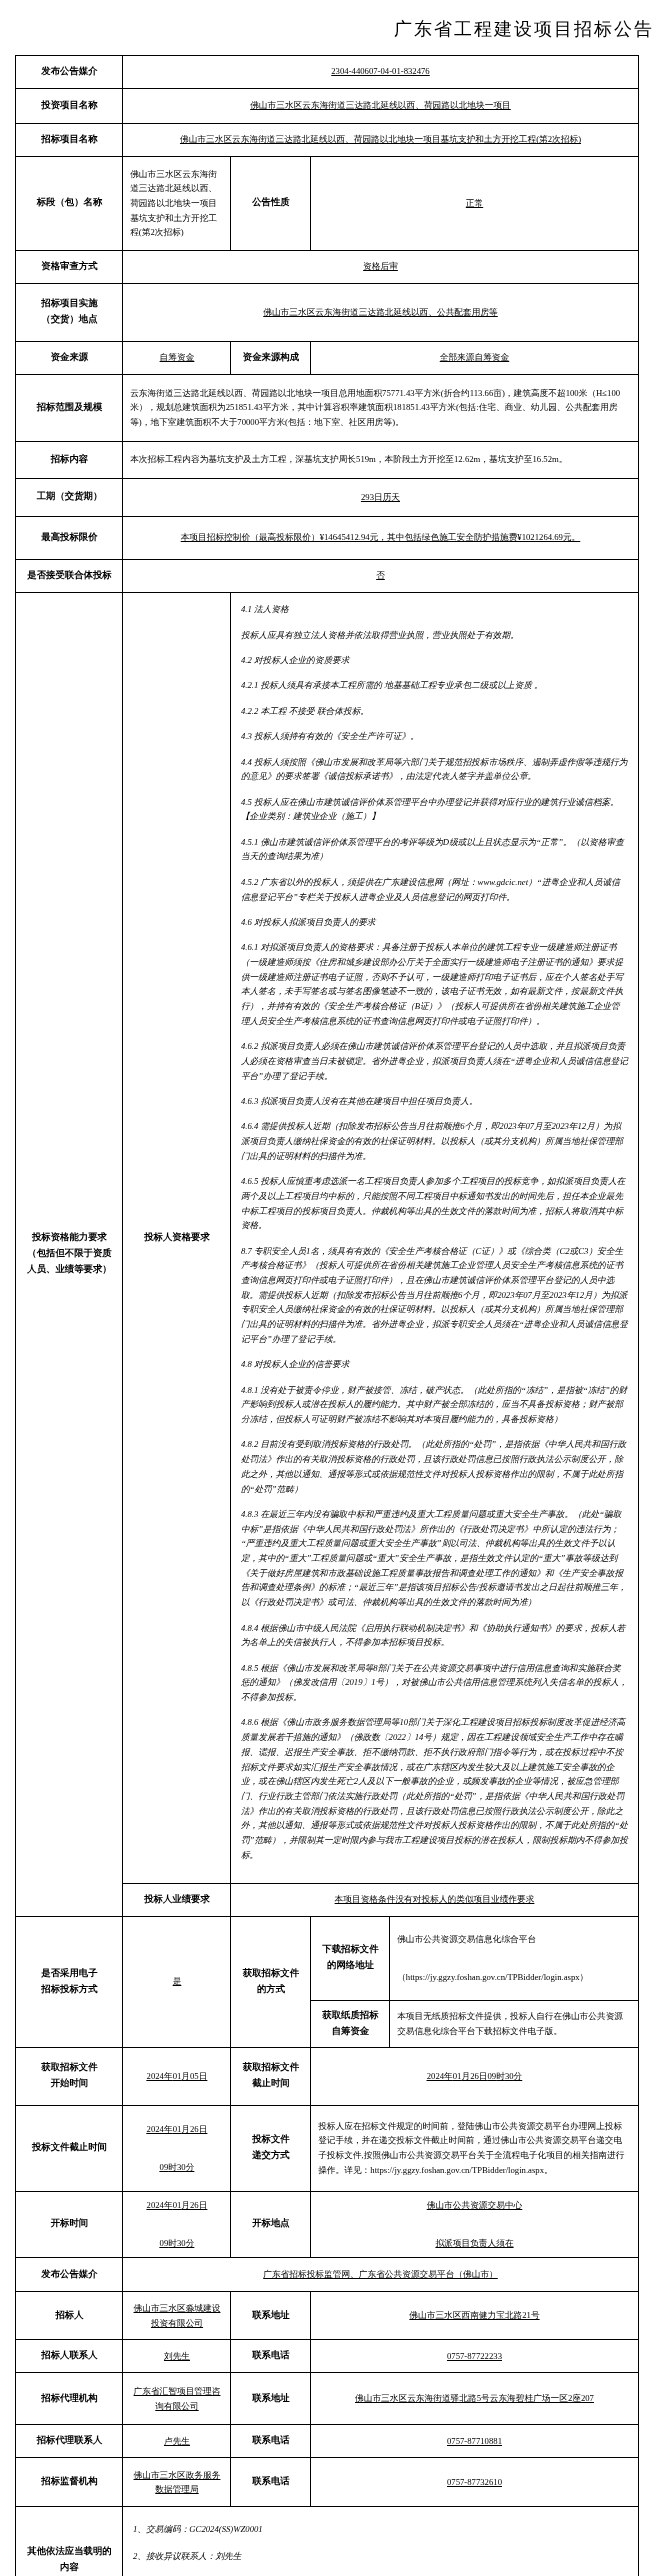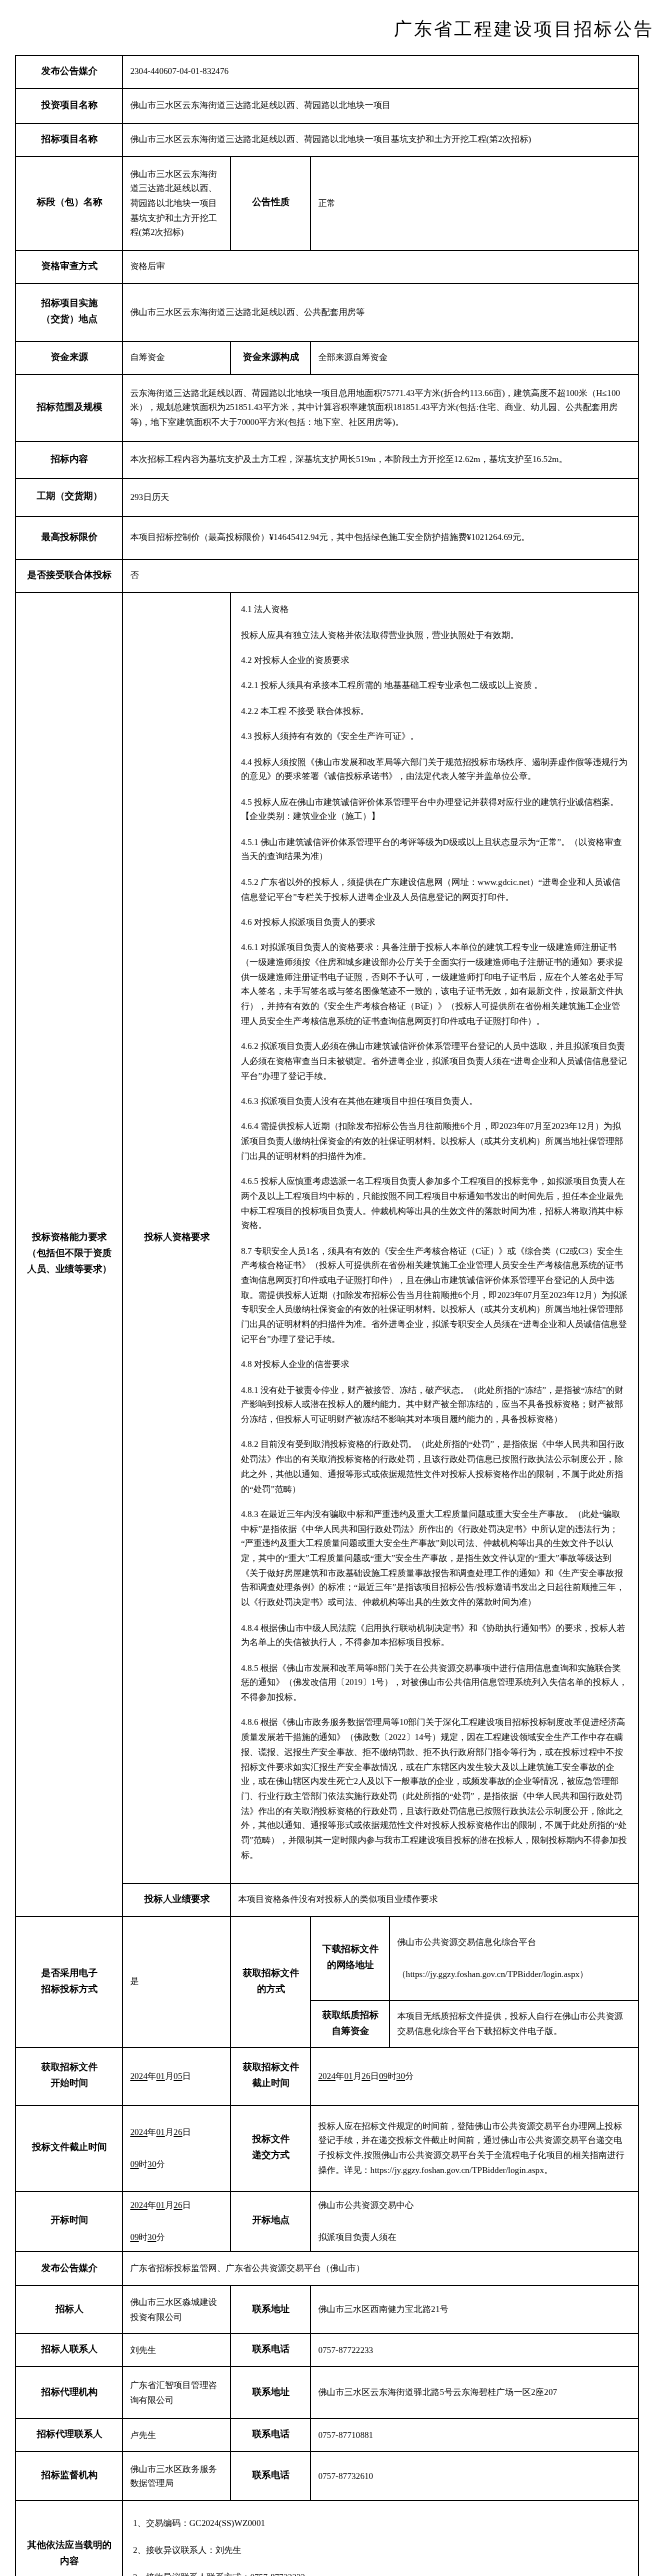--- a/index.html
+++ b/index.html
@@ -2,29 +2,29 @@
 <html lang="zh" style="font-size:10.7px"><head>
 <meta charset="utf-8">
 <style>
   html,body{margin:0;padding:0;background:#fff;}
   body{width:654px;font-family:"Liberation Serif","DejaVu Serif",serif;color:#000;}
   .page{width:654px;padding:8px 0 13.4px 0;}
   h1.doc-title{font-size:18px;font-weight:400;text-align:right;letter-spacing:2px;margin:9.4px 0 13.4px 0;}
   table.main{border-collapse:collapse;width:621px;margin:0 auto;table-layout:fixed;border:1.3px solid #000;}
   td{border:0.7px solid #000;font-size:8.7px;vertical-align:middle;padding:4px 6.7px;word-break:break-all;}
   td.lbl{font-weight:700;font-size:9.4px;text-align:center;line-height:1.7;}
-  td.ctr{text-align:left;line-height:1.7;}
+  td.ctr{text-align:center;line-height:1.7;text-decoration:underline;}
   td.lft{text-align:left;line-height:14.7px;}
   .prewrap{white-space:pre-line;margin-top:40px;}
-  td.para-cell{vertical-align:top;padding:9.4px 9.4px;}
+  td.para-cell{vertical-align:top;padding:9.4px 9.4px;font-style:italic;}
   .para-wrap{min-height:1258px;}
   .para-wrap p, .list-wrap p{margin:0 0 10.7px 0;line-height:14.7px;}
   .list-wrap p{margin:5.4px 0 12px 0;}
   .dl{line-height:14.7px;margin:2.7px 0;}
-  .gap{margin-top:17px;}
+  .gap{margin-top:23px;}
   u{text-decoration:underline;}
 </style>
 </head>
 <body>
 
 <div class="page">
   <h1 class="doc-title">广东省工程建设项目招标公告</h1>
 
   <table class="main">
     <colgroup>

